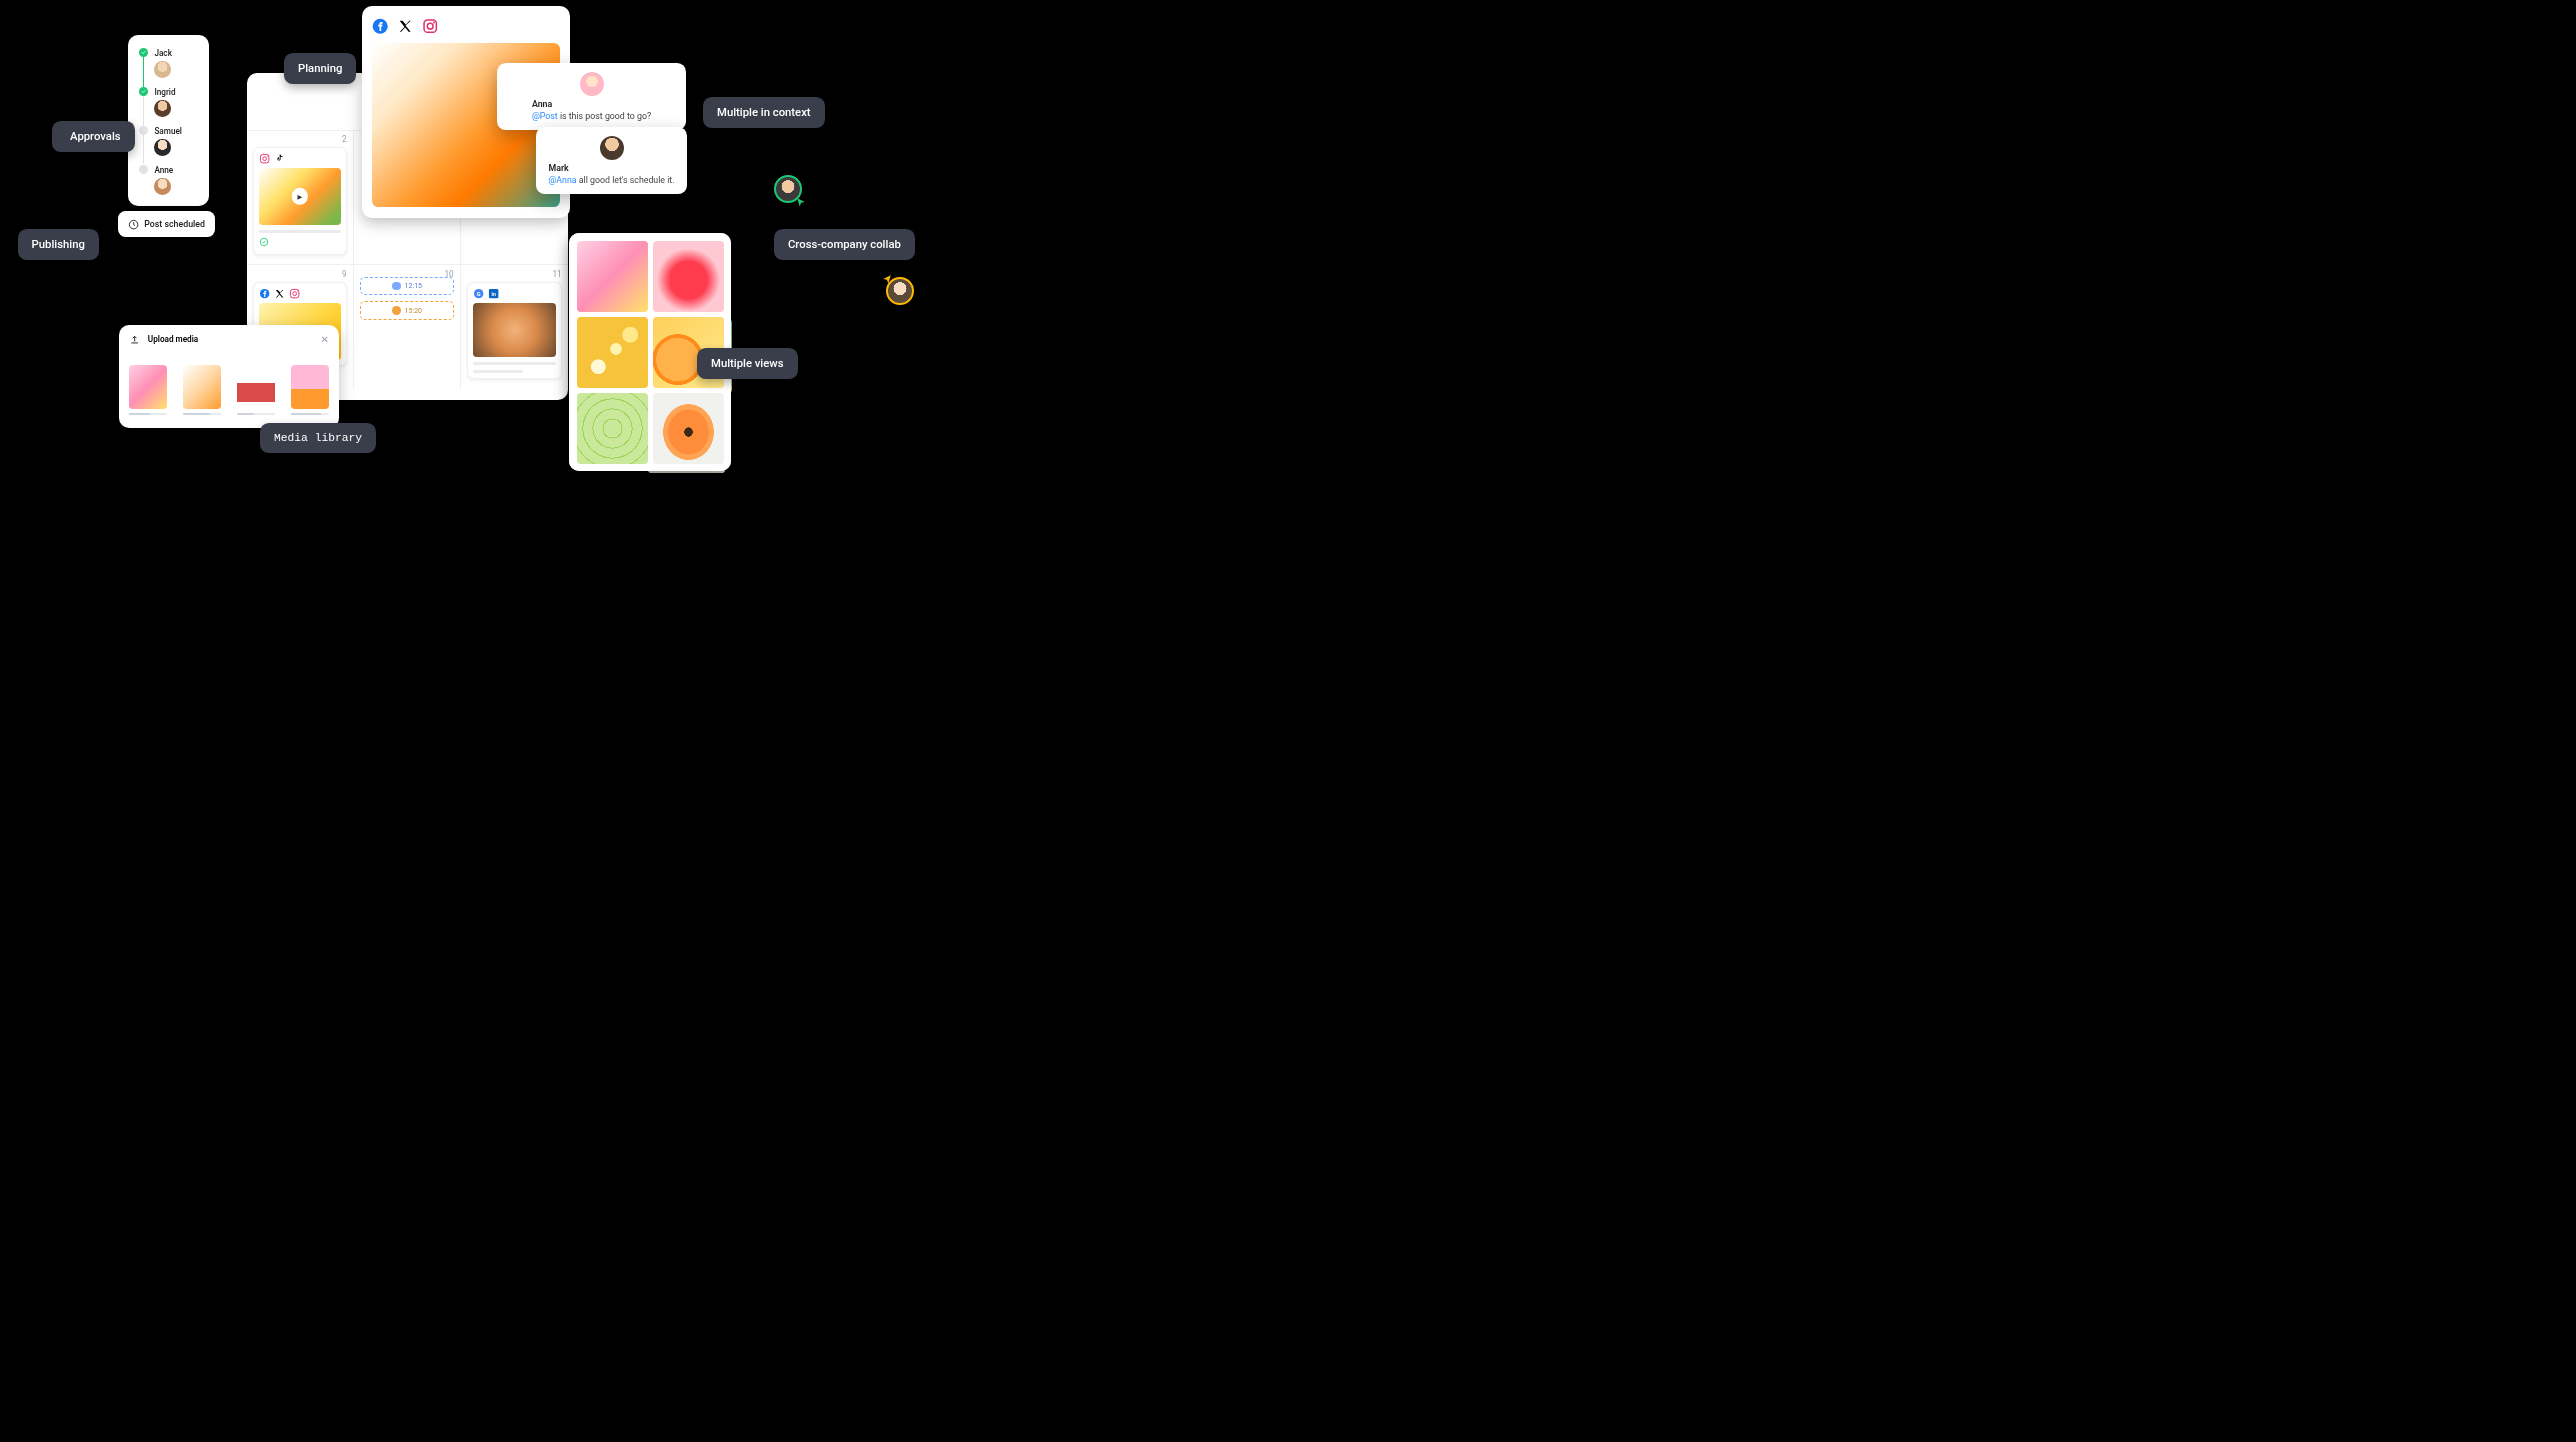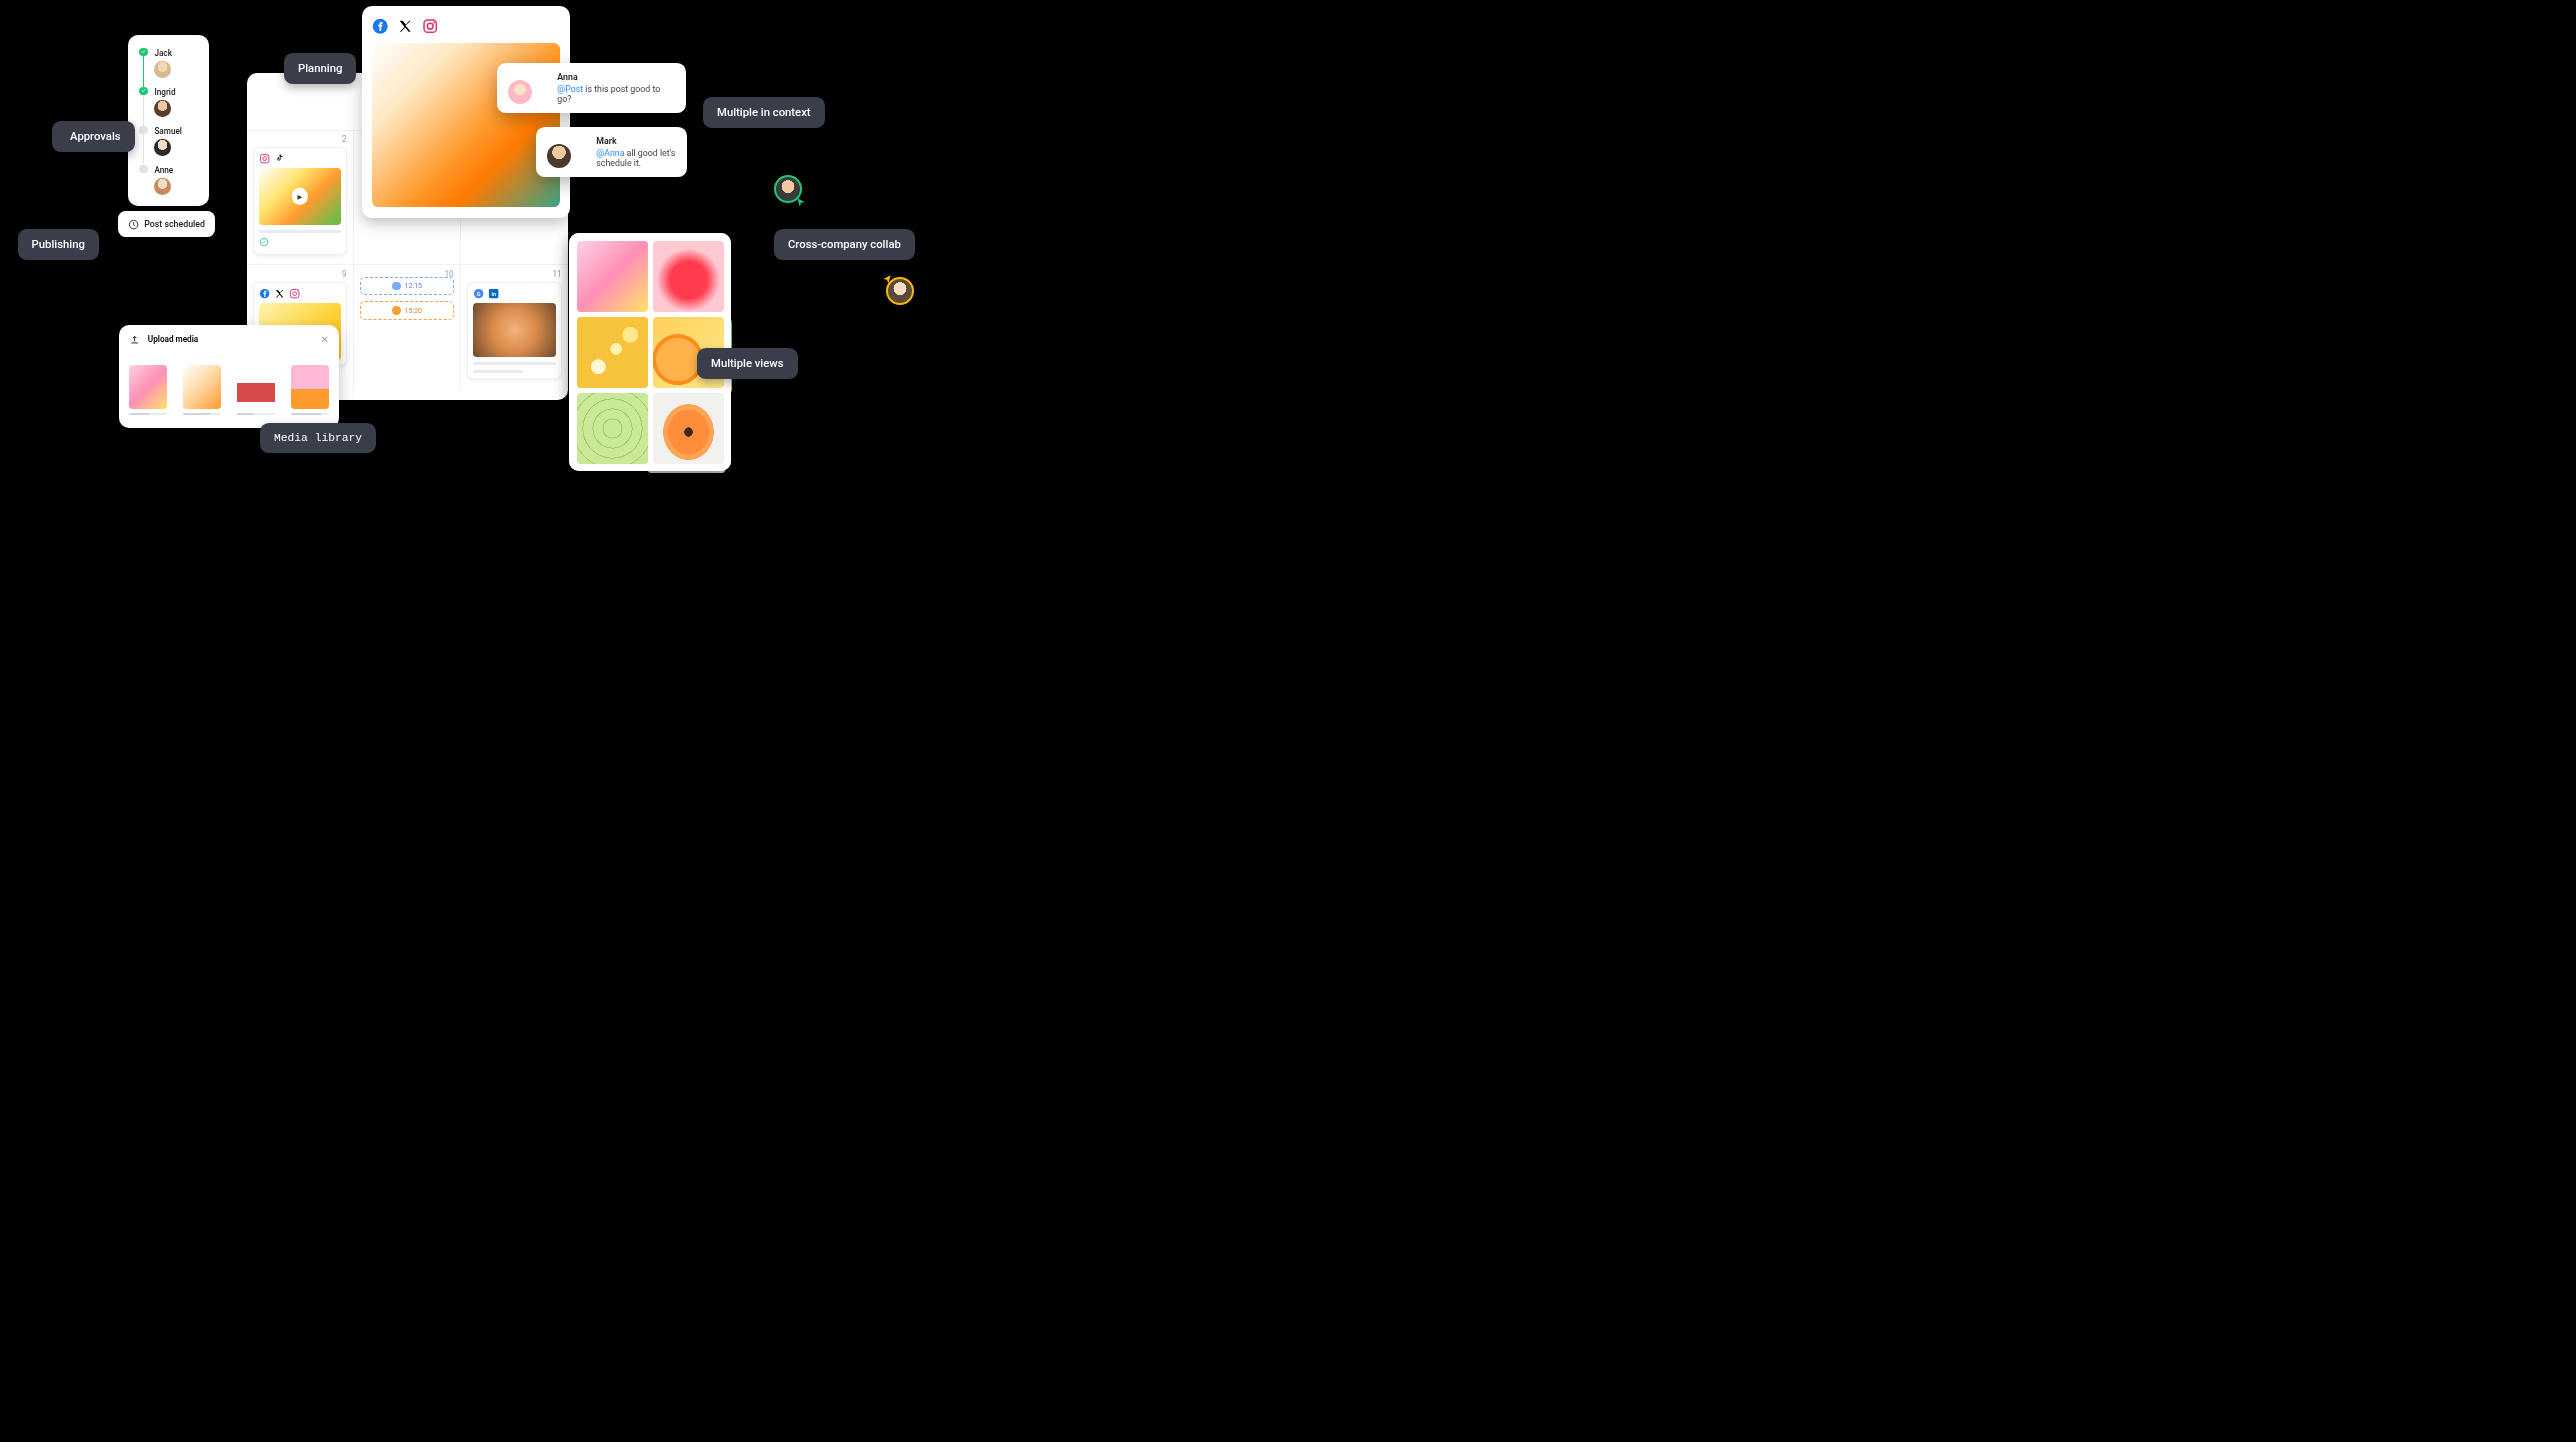--- a/index.html
+++ b/index.html
@@ -28,21 +28,21 @@
     white-space: nowrap;
     z-index: 50;
     box-shadow: 0 3.8px 10px rgba(0,0,0,0.3);
   }
 
   
   .approvals-card {
     left: 128px; top: 35px;
     width: 81px; padding: 12.6px 11.3px 11.3px 11.3px;
   }
-  .appr-row { display: flex; align-items: flex-start; gap: 6.3px; margin-bottom: 3.8px; position: relative; }
+  .appr-row { display: flex; align-items: center; gap: 6.3px; margin-bottom: 3.8px; position: relative; }
   .appr-dot {
     width: 8.8px; height: 8.8px; border-radius: 50%; display:flex; align-items:center; justify-content:center;
     flex-shrink:0; z-index:1; background:#fff;
   }
   .appr-dot.green { background:#1ec773; }
   .appr-dot.gray { background:#e0e2e8; }
   .appr-dot svg { width:5px; height:5px; }
   .appr-name { font-size: 8.2px; color:#222; font-weight:500; }
   .appr-avatar { width:16.4px; height:16.4px; border-radius:50%; margin-left:15px; margin-bottom:8.8px; }
 
@@ -69,21 +69,21 @@
   .tiny-badge.yellow{ background:#f2a23a;}
   .tiny-badge.blue{ background:#7aa9ff;}
   .schedule-check{ margin-top:3.8px; }
 
   
   .preview-card { left: 362px; top: 6.3px; width: 208px; z-index:20; padding:11.3px 10px; }
   .preview-icons { display:flex; gap:8.8px; margin-bottom:8.8px;}
   .preview-img { width:100%; height:164px; border-radius:6.3px; }
 
   
-  .bubble { position:absolute; background:#fff; border-radius:8.8px; padding:8.8px 11.3px; display:flex; gap:25px; align-items:flex-end; box-shadow:0 6.3px 17.6px rgba(0,0,0,0.28); z-index:30;}
+  .bubble { position:absolute; background:#fff; border-radius:8.8px; padding:8.8px 11.3px; display:flex; gap:3px; align-items:center; box-shadow:0 6.3px 17.6px rgba(0,0,0,0.28); z-index:30;flex-direction:column;}
   .bubble .av{ width:24px; height:24px; border-radius:50%; flex-shrink:0;}
   .bubble .name{ font-weight:600; font-size:8.8px; color:#222; margin-bottom:2.5px;}
   .bubble .msg{ font-size:8.8px; color:#444;}
   .bubble .mention{ color:#2a8cff; }
 
   
   .grid-card { left: 569px; top: 233px; width: 162px; padding:7.5px; z-index:15; }
   .grid-card .g { display:grid; grid-template-columns:1fr 1fr; gap:5px; }
   .grid-card .cell { width:100%; aspect-ratio:1/1; border-radius:3.8px; }
 

